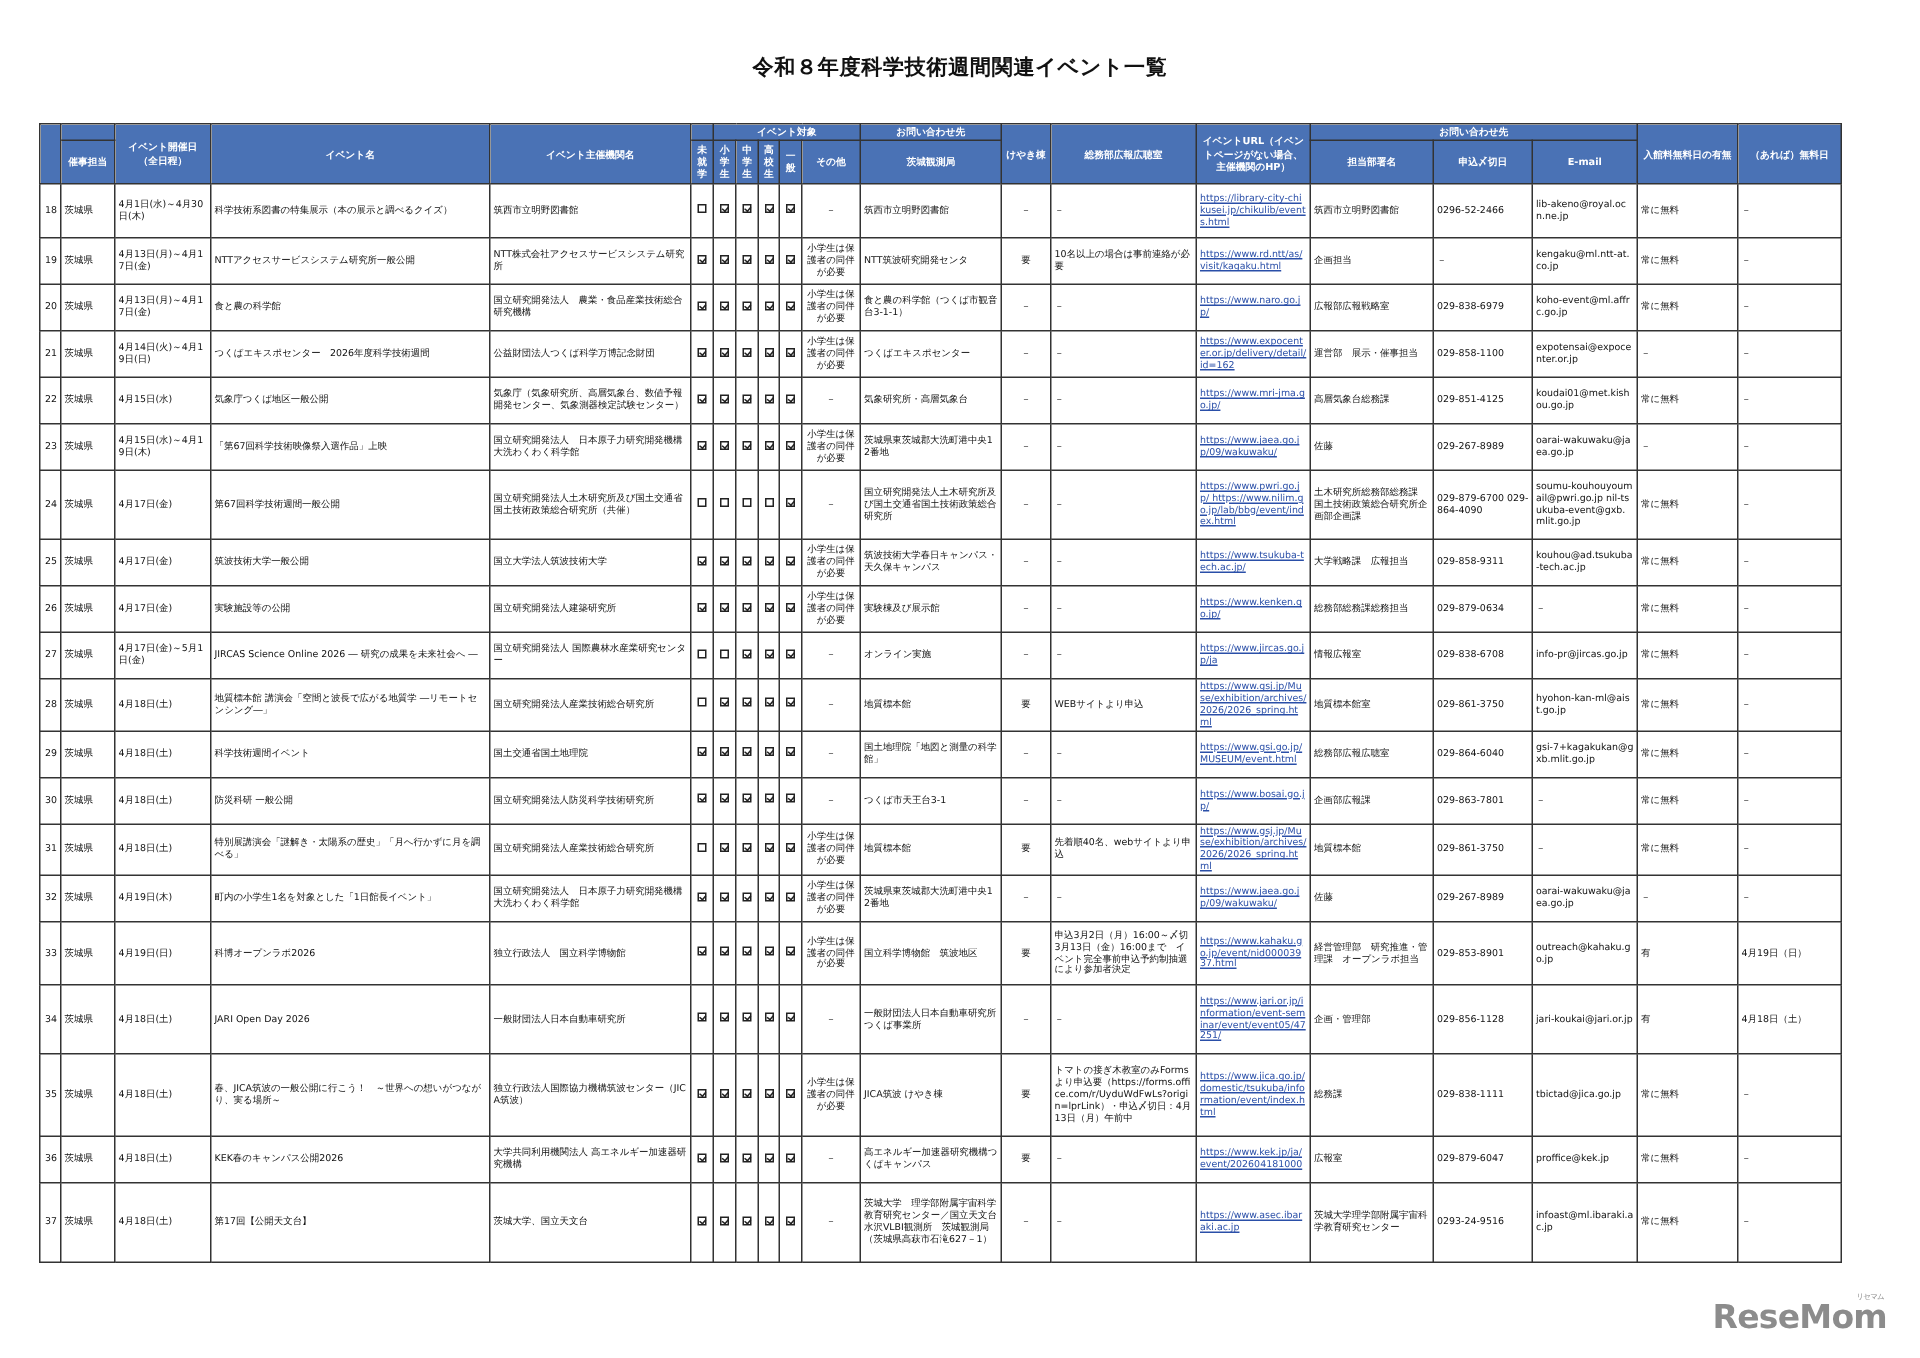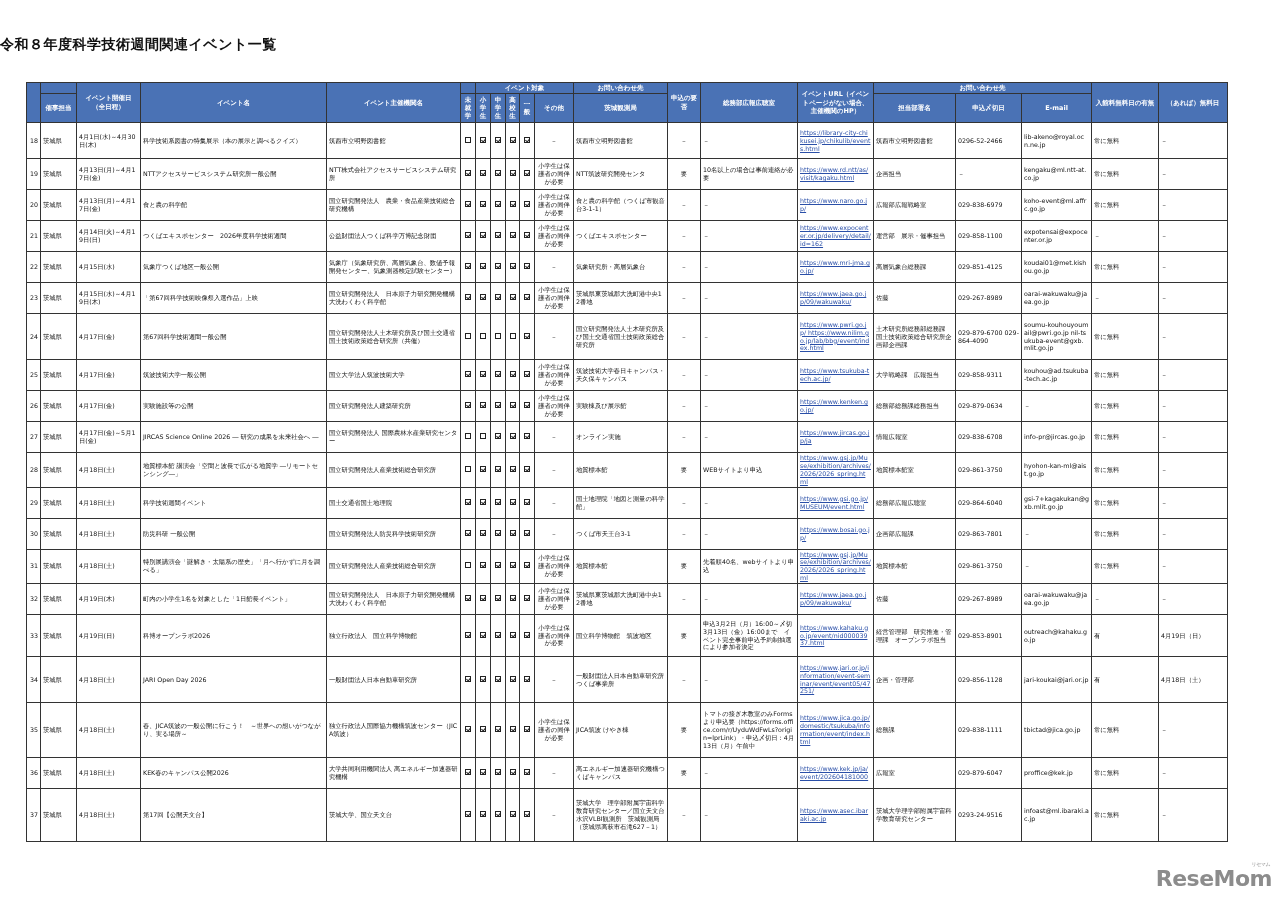--- a/index.html
+++ b/index.html
@@ -1,33 +1,33 @@
 <!DOCTYPE html>
 <html><head>
 <meta charset="utf-8">
 <style>
   html, body { margin:0; padding:0; background:#fff; }
   body { width:1280px; height:905px; position:relative; overflow:hidden;
          font-family:"DejaVu Sans","Liberation Sans",sans-serif; color:#111; }
-  .title { position:absolute; top:36px; left:0; width:1280px; 
+  .title { position:absolute; top:36px; left:0; width:1280px; text-align:center;
            font-size:14px; font-weight:bold; letter-spacing:0.5px; }
   table.ev { position:absolute; left:26px; top:82px; border-collapse:collapse;
              table-layout:fixed; width:1201px; }
   table.ev th, table.ev td { border:1px solid #333; padding:1px 2px; font-size:6.3px;
              line-height:1.25; vertical-align:middle; overflow:hidden; word-break:break-all; }
   table.ev th { background:#4a72b5; color:#fff; font-weight:bold; text-align:center; font-size:6.5px; }
   table.ev thead tr.top th { height:8px; }
   table.ev thead tr.sub th { height:26px; }
   table.ev td.c { text-align:center; }
   table.ev td.n { text-align:right; padding-right:2px; }
   .url { color:#2a4fa8; text-decoration:underline; }
   .cb { display:inline-block; width:6px; height:6px; border:1px solid #222; position:relative; box-sizing:border-box; }
   .cb.on::after { content:""; position:absolute; left:1px; top:0px; width:2px; height:3px;
                   border-right:1px solid #222; border-bottom:1px solid #222; transform:rotate(40deg); }
-  .logo { position:absolute; right:8px; bottom:14px; font-family:"DejaVu Sans",sans-serif;
+  .logo { position:absolute; right:22px; bottom:14px; font-family:"DejaVu Sans",sans-serif;
           font-weight:bold; font-size:22px; color:#8c8c8c; letter-spacing:-0.5px; }
   .logo small { position:absolute; top:-5px; right:2px; font-size:5px; font-weight:normal; }
 </style>
 </head>
 <body>
 
 <div class="title">令和８年度科学技術週間関連イベント一覧</div>
 
 <table class="ev">
   <colgroup>
@@ -55,21 +55,21 @@
   <thead>
     <tr class="top">
       <th rowspan="2"></th>
       <th></th>
       <th rowspan="2">イベント開催日（全日程）</th>
       <th rowspan="2">イベント名</th>
       <th rowspan="2">イベント主催機関名</th>
       <th></th>
       <th colspan="5">イベント対象</th>
       <th>お問い合わせ先</th>
-      <th rowspan="2">申込の要否</th>
+      <th rowspan="2">けやき棟</th>
       <th rowspan="2">総務部広報広聴室</th>
       <th rowspan="2">イベントURL（イベントページがない場合、主催機関のHP）</th>
       <th colspan="3">お問い合わせ先</th>
       <th rowspan="2">入館料無料日の有無</th>
       <th rowspan="2">（あれば）無料日</th>
     </tr>
     <tr class="sub">
       <th>催事担当</th>
       <th>未就学</th>
       <th>小学生</th>

